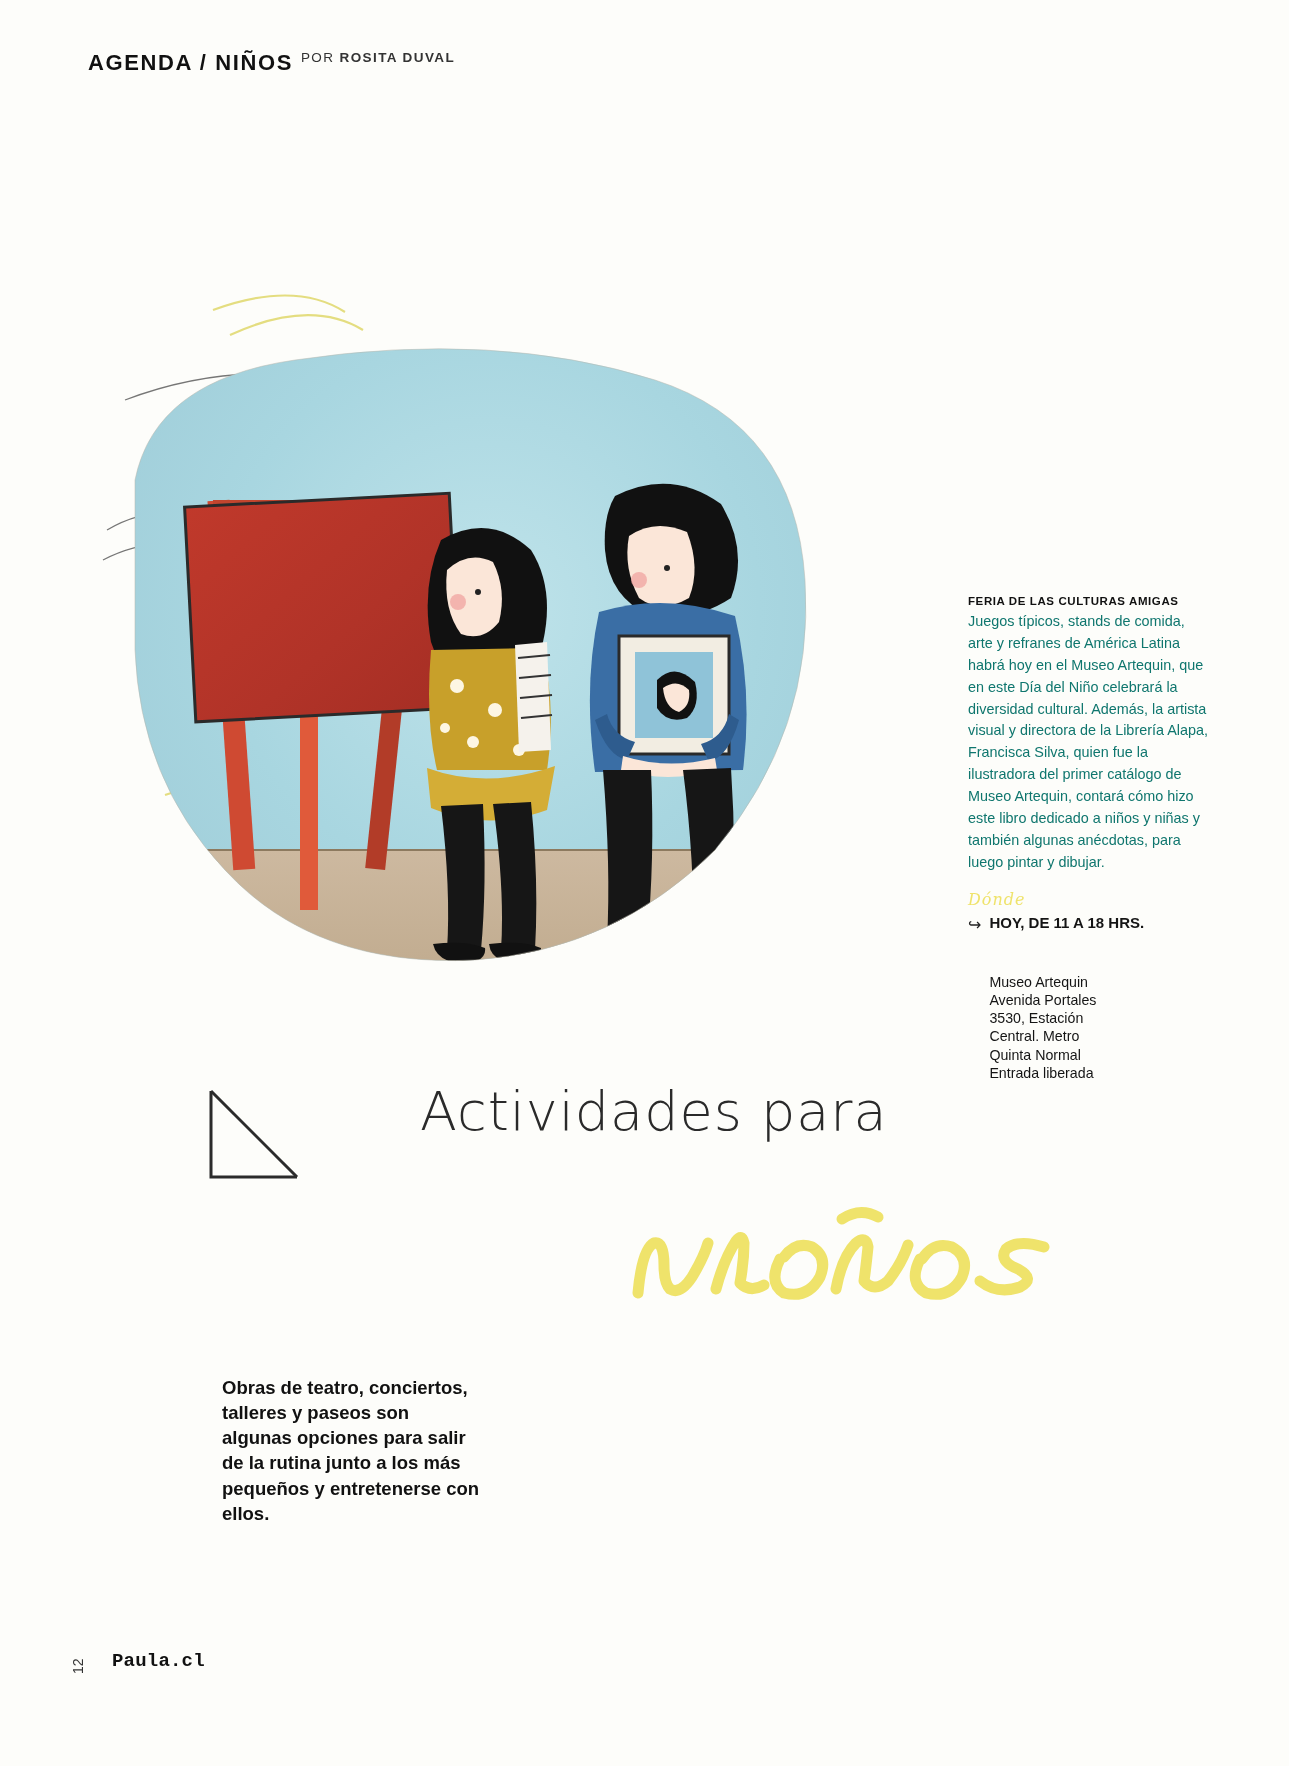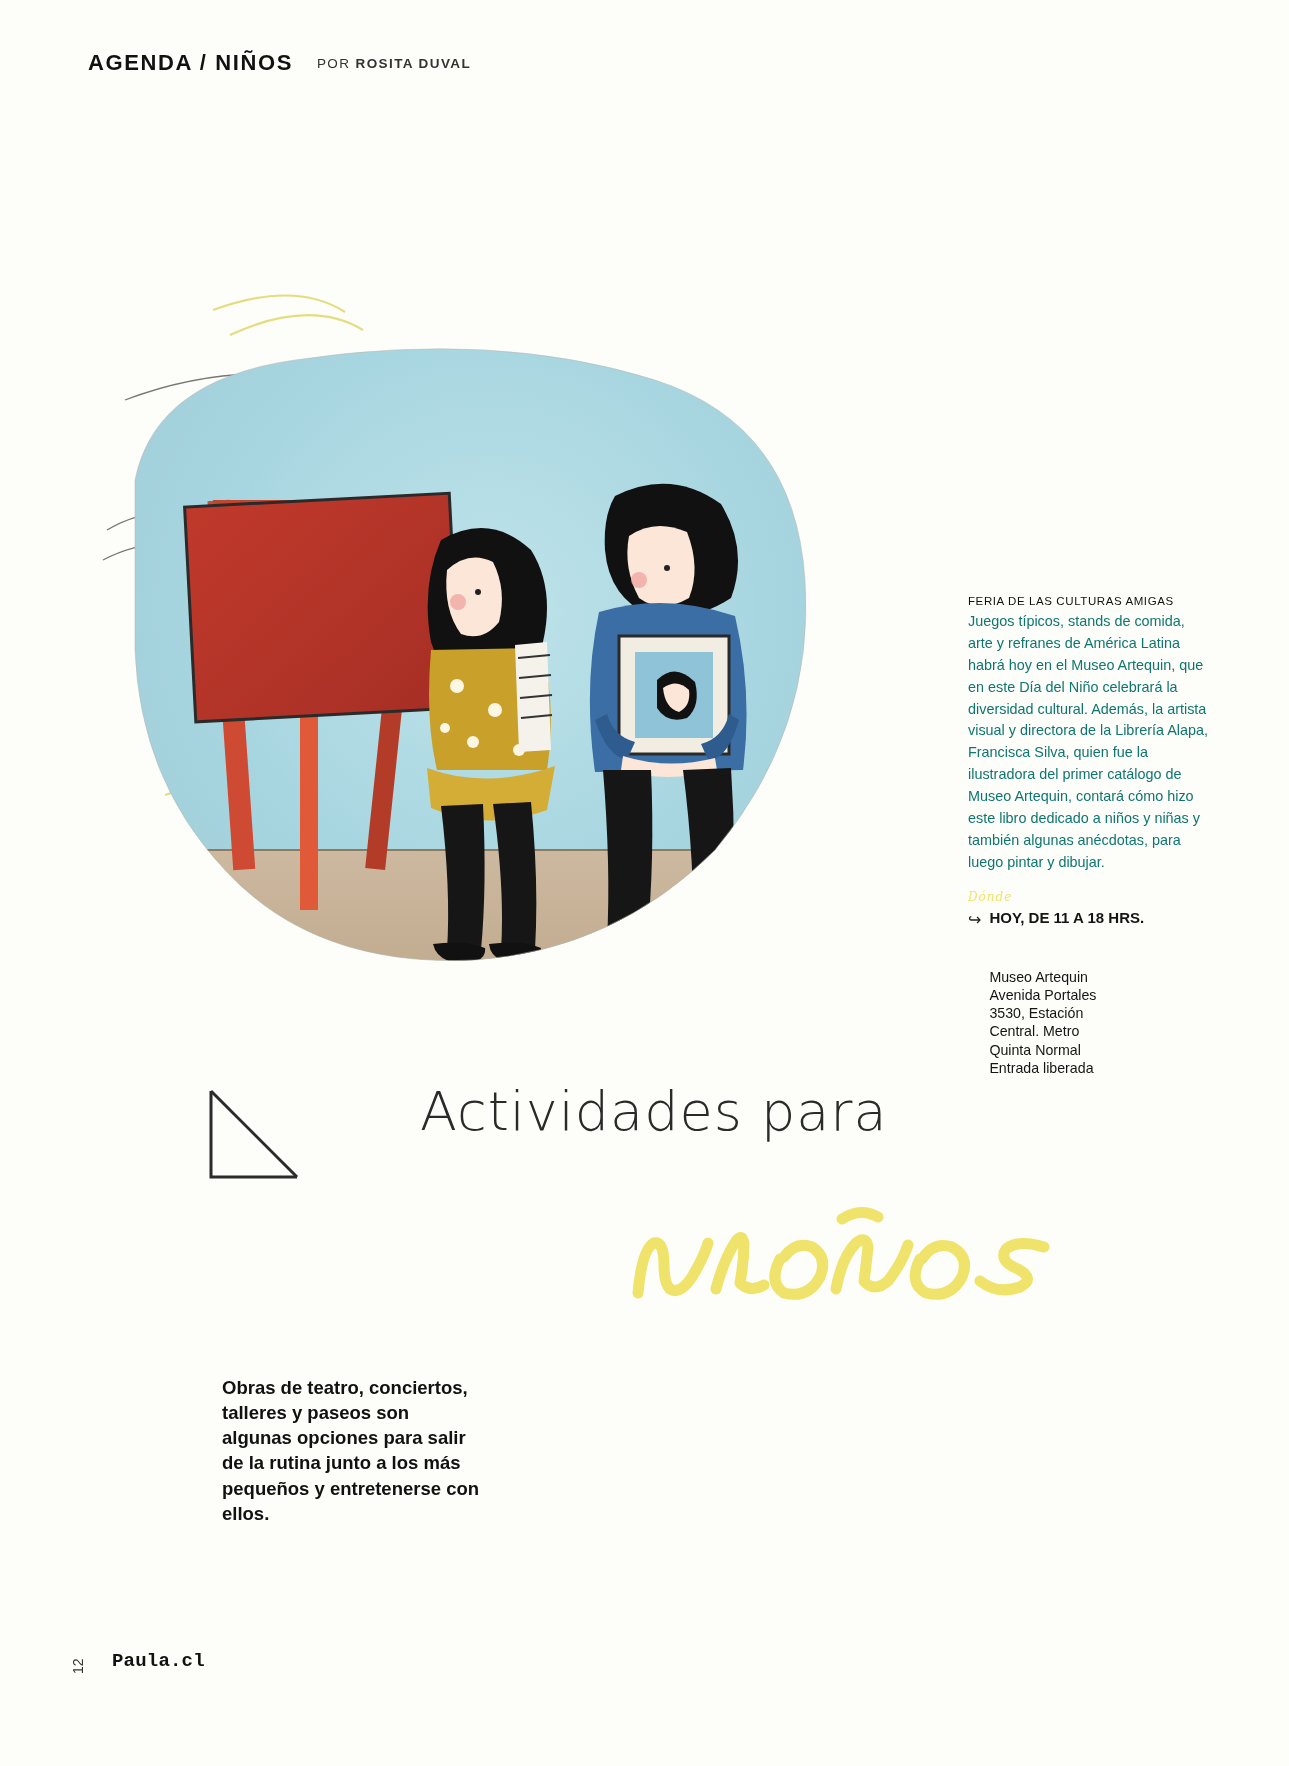--- a/index.html
+++ b/index.html
@@ -21,22 +21,22 @@
     inset: 0;
     background: #fdfdfa;
   }
 
   
   .header {
     position: absolute;
     left: 88px;
     top: 50px;
     display: flex;
-    align-items: center;
-    gap: 24px;
+    align-items: flex-start;
+    gap: 8px;
   }
   .header-title {
     font-family: "Liberation Sans", sans-serif;
     font-weight: bold;
     font-size: 22px;
     letter-spacing: 1.6px;
     color: #111;
   }
   .header-byline {
     font-size: 13.5px;
@@ -60,38 +60,38 @@
 
   
   .article {
     position: absolute;
     left: 968px;
     top: 595px;
     width: 243px;
   }
   .article-kicker {
     font-size: 11.5px;
-    font-weight: normal;
+    font-weight: bold;
     letter-spacing: 0.6px;
     color: #111;
     margin-bottom: 4px;
   }
   .article-body {
     font-size: 14.4px;
     line-height: 1.52;
     color: #0f766e;
     text-align: left;
     hyphens: auto;
   }
 
   .donde {
     margin-top: 16px;
     font-family: "DejaVu Serif", serif;
     font-style: italic;
-    font-size: 12px;
+    font-size: 16px;
     color: #efe36b;
     letter-spacing: 1px;
   }
 
   .where-block {
     margin-top: 4px;
     display: flex;
     gap: 8px;
     align-items: flex-start;
   }

